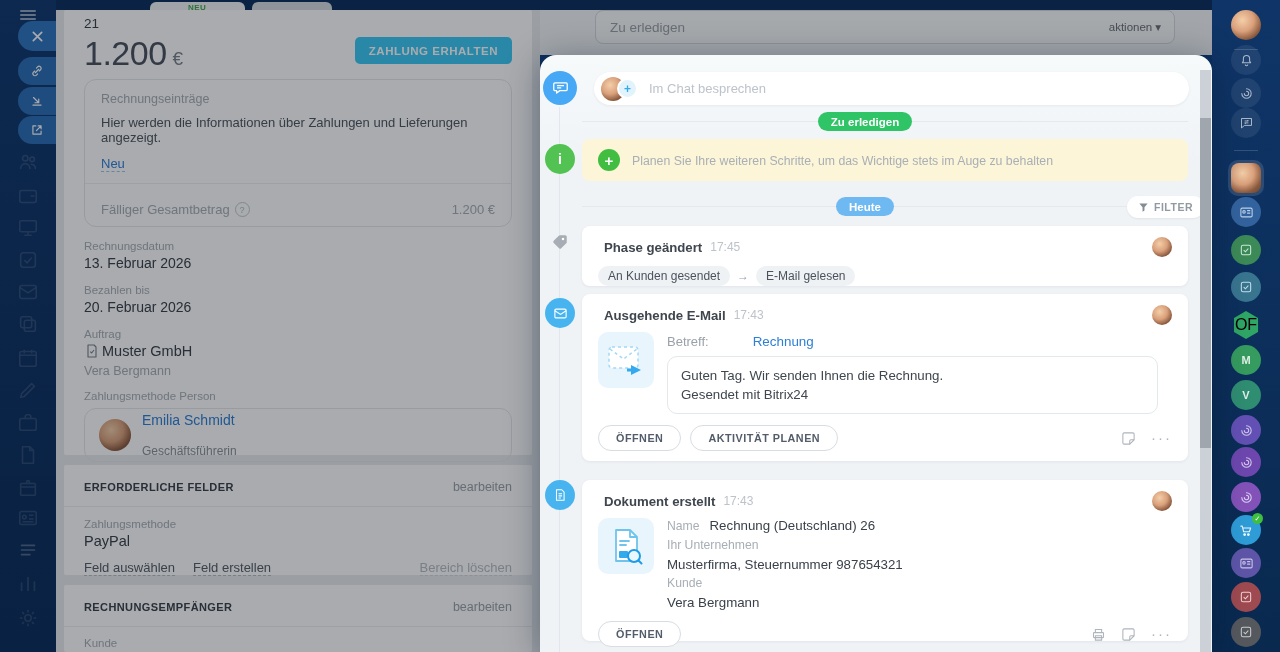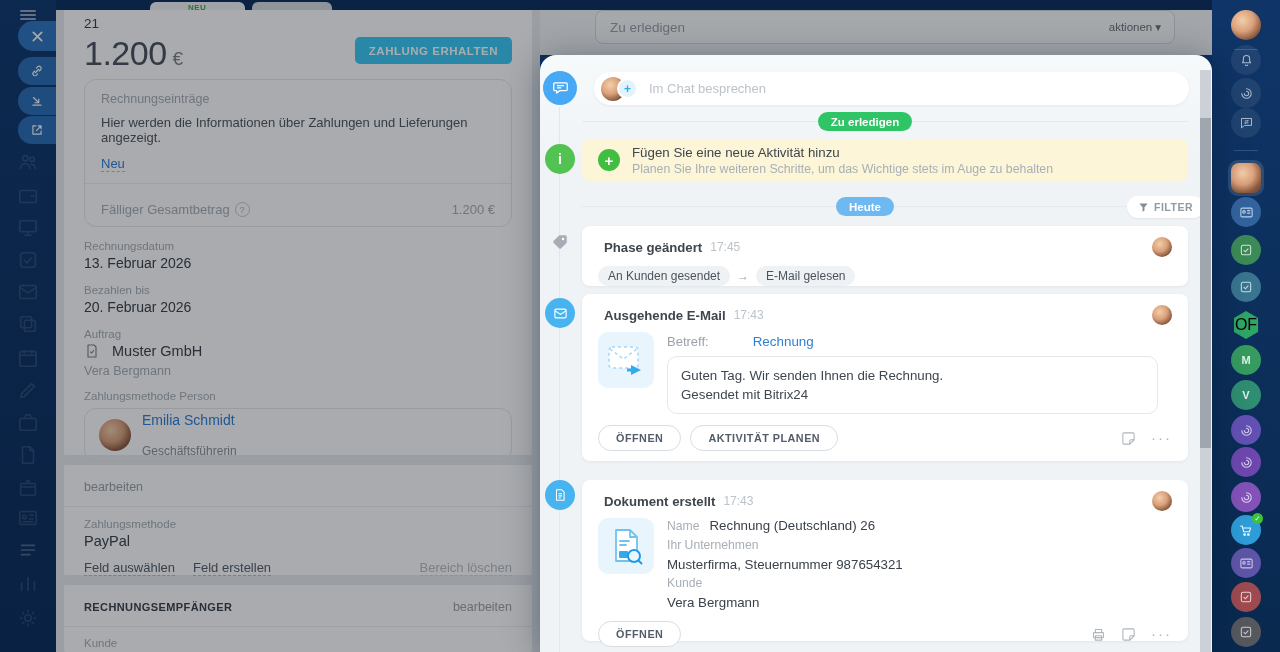--- a/index.html
+++ b/index.html
@@ -46,21 +46,21 @@
   .entries .tt{font-size:12.5px;color:#A7AEB5;}
   .entries .hint{font-size:13px;color:#4E565F;margin-top:9px;}
   .dash-link{font-size:13px;color:#2E7FD6;border-bottom:1px dashed #9FC3E8;display:inline-block;cursor:pointer;}
   .entries .nl{margin-top:9px;}
   .entries hr{border:none;border-top:1px solid #EDEFF1;margin:11px -16px 0;}
   .entries .foot{display:flex;align-items:center;margin-top:18px;font-size:13px;color:#A7AEB5;text-align:center;}
   .qmark{width:13px;height:13px;border:1px solid #C3C9CE;border-radius:50%;font-size:9px;color:#B2B9BF;
          display:inline-flex;align-items:center;justify-content:center;margin-left:5px;}
   .entries .foot .spacer{flex:1;}
   .mt14{margin-top:13px;} .mt3{margin-top:3px;}
-  .order-row{display:flex;align-items:center;gap:12px;margin-top:3px;}
+  .order-row{display:flex;align-items:center;gap:2px;margin-top:3px;}
   .order-row svg{width:16px;height:16px;color:#7A828B;}
   .order-row span{font-size:14.5px;color:#3A414A;}
   .contact-sub{font-size:12.5px;color:#A7AEB5;margin-top:5px;}
   .resp-card{margin-top:6px;border:1px solid #E5E8EB;border-radius:12px;height:52px;display:flex;
              align-items:center;gap:11px;padding:0 14px;}
   .avatar{border-radius:50%;background:radial-gradient(circle at 38% 34%,#F3CFA9 0%,#D9A07B 42%,#8C5B3F 72%,#5F4130 100%);}
   .av32{width:32px;height:32px;} .av20{width:20px;height:20px;} .av24{width:24px;height:24px;} .av30{width:30px;height:30px;}
   .resp-name{font-size:14px;color:#2E7FD6;}
   .resp-role{font-size:12px;color:#8A9199;margin-top:16px;}
   .links-row{display:flex;align-items:center;margin-top:14px;font-size:13px;}
@@ -318,20 +318,21 @@
         <span class="gray-dash">Feld auswählen</span>
         <span class="gap"></span>
         <span class="gray-dash">Feld erstellen</span>
         <span class="spacer"></span>
         <span class="gray-dash">Bereich löschen</span>
       </div>
     </div>
 
     <div class="icard c2">
       <div class="sec-head">
+        <span class="tt">ERFORDERLICHE FELDER</span>
         <span class="edit">bearbeiten</span>
       </div>
       <hr class="sec-hr">
       <div class="f-lbl" style="margin-top:11px">Zahlungsmethode</div>
       <div class="f-val mt3" style="font-size:14.5px">PayPal</div>
       <div class="links-row" style="margin-top:11px">
         <span class="gray-dash">Feld auswählen</span>
         <span class="gap"></span>
         <span class="gray-dash">Feld erstellen</span>
         <span class="spacer"></span>
@@ -402,21 +403,20 @@
 
     <div class="tl-divider" style="top:66px"></div>
     <div class="center-row" style="top:57px">
         <span class="pill green">Zu erledigen</span>
       </div>
 
     <div class="tl-marker tl-info">i</div>
     <div class="banner">
       <div class="plus">+</div>
       <div>
-        <div class="t1">Fügen Sie eine neue Aktivität hinzu</div>
         <div class="t2">Planen Sie Ihre weiteren Schritte, um das Wichtige stets im Auge zu behalten</div>
       </div>
     </div>
 
     <div class="tl-divider" style="top:151px"></div>
     <div class="center-row" style="top:142px">
         <span class="pill blue">Heute</span>
       </div>
     <div class="filter-btn">
       <svg width="11" height="11" viewBox="0 0 16 16">

